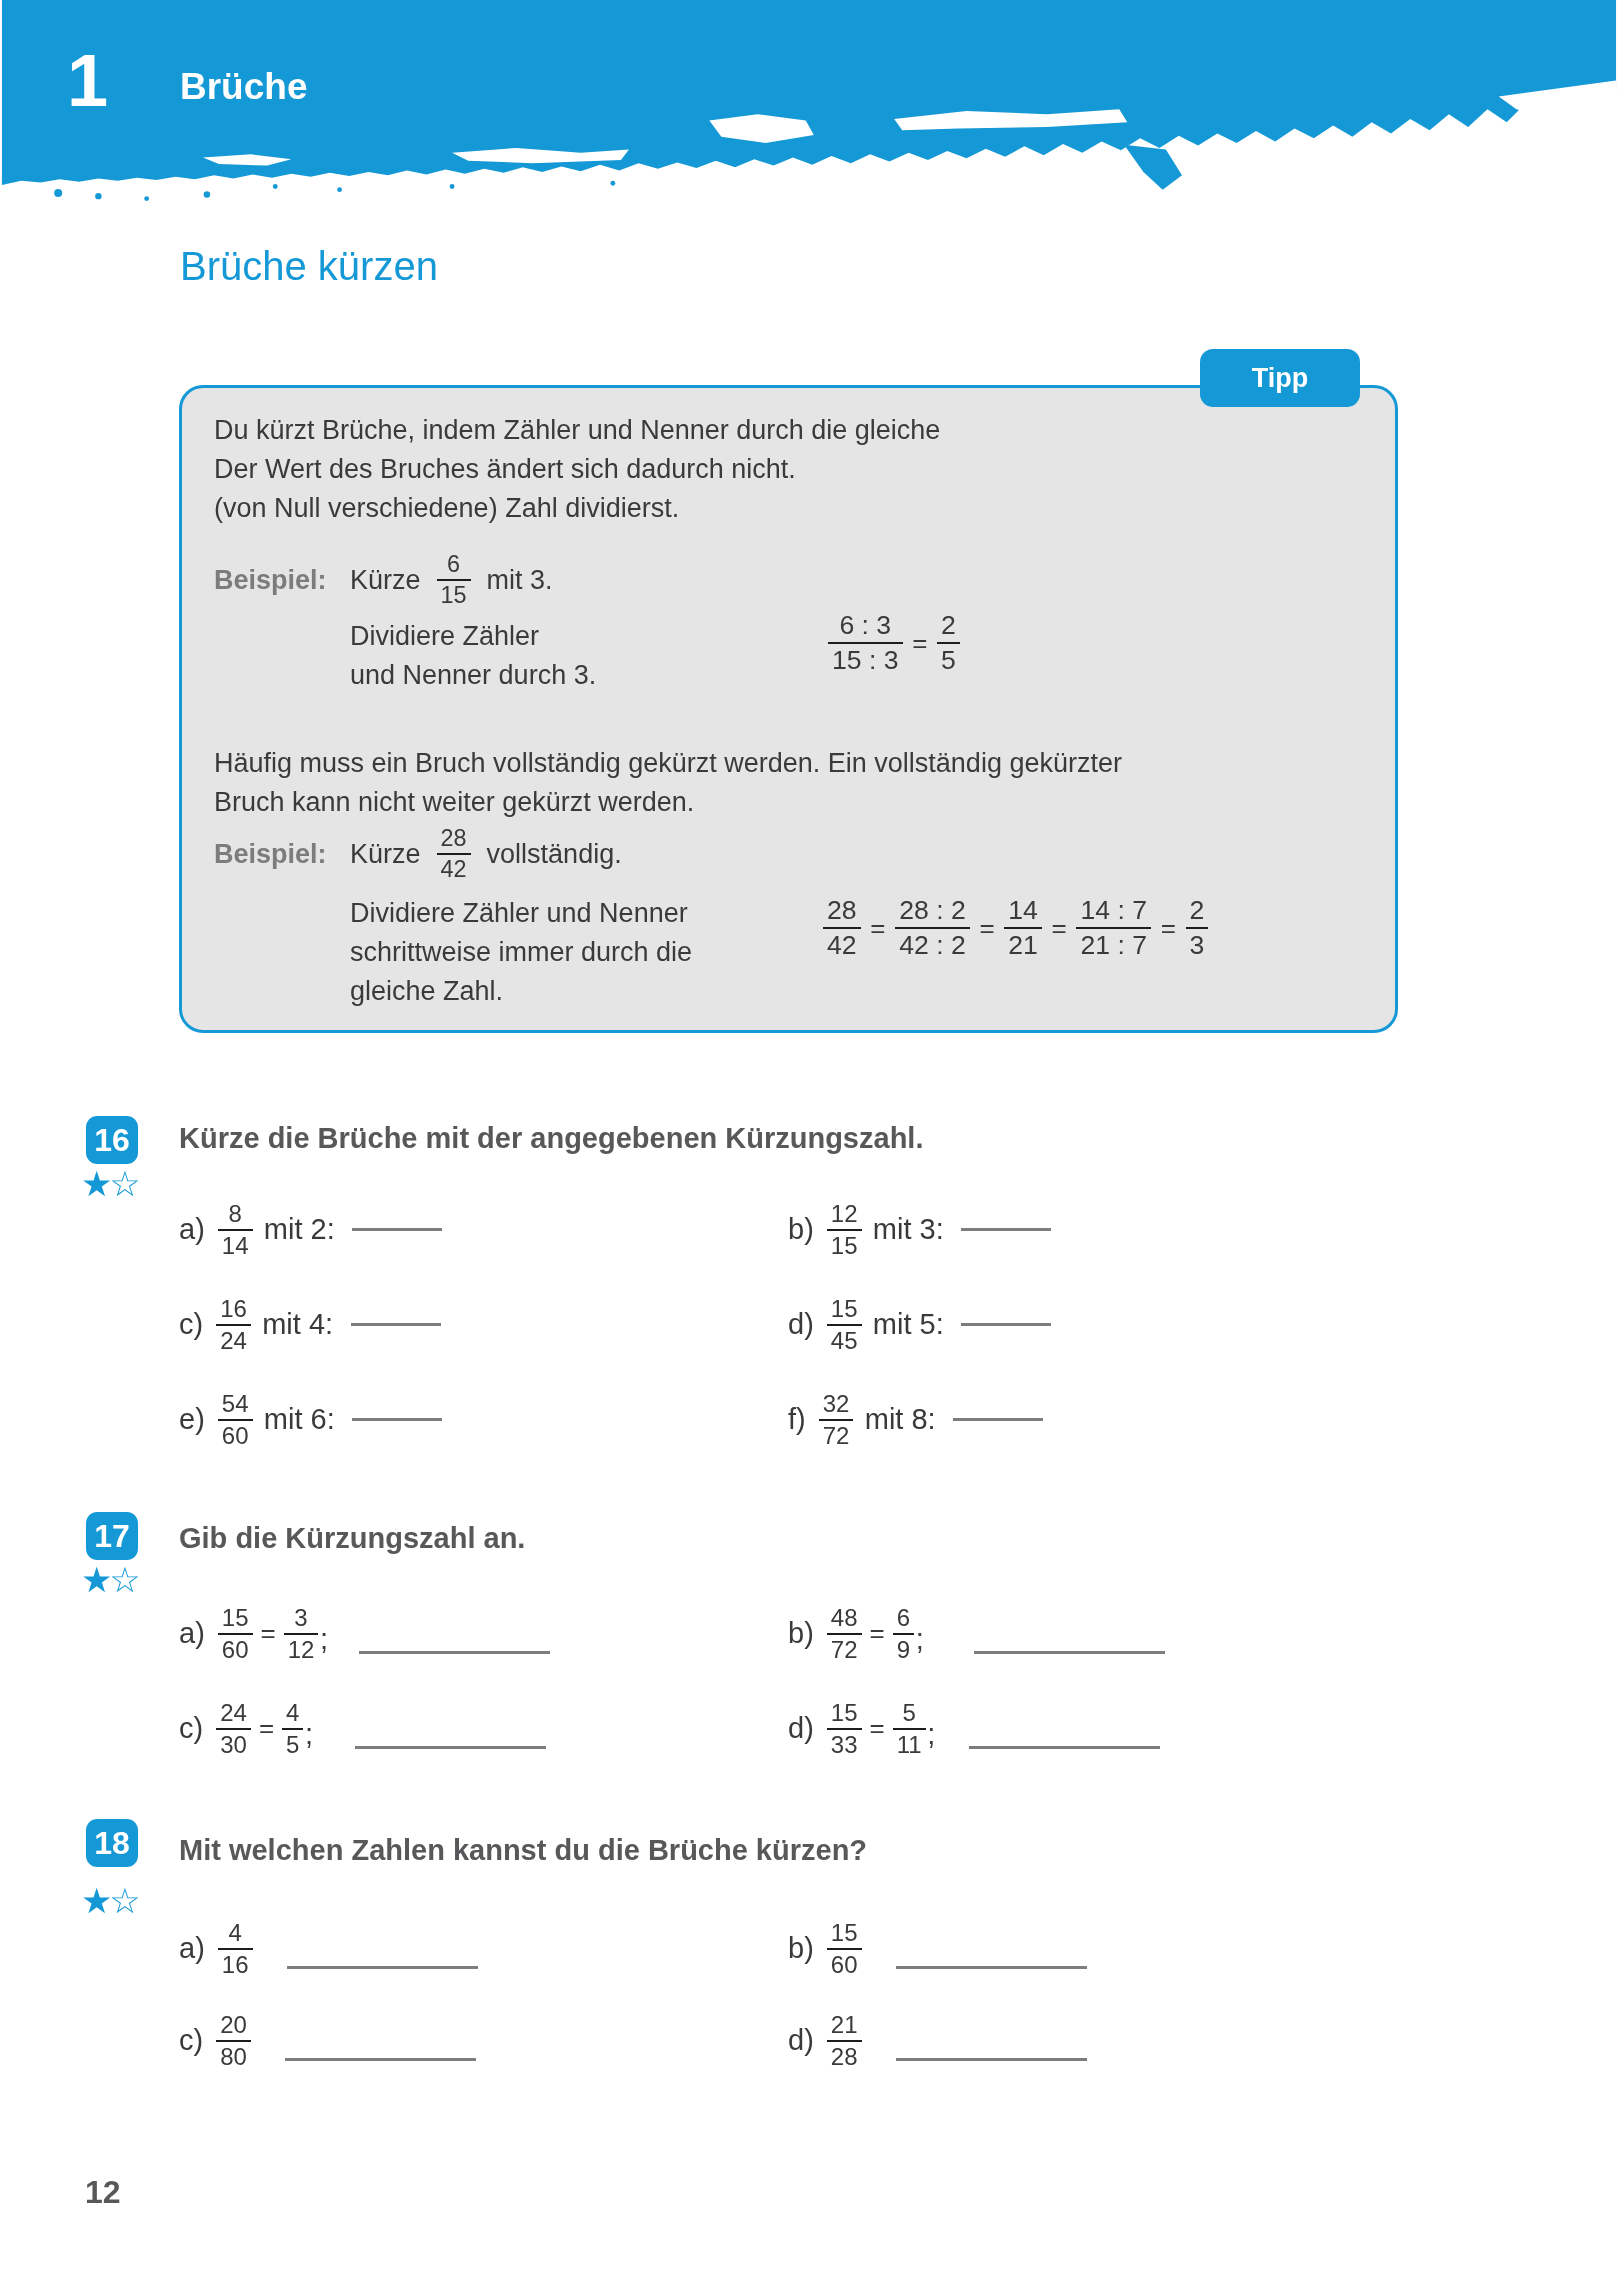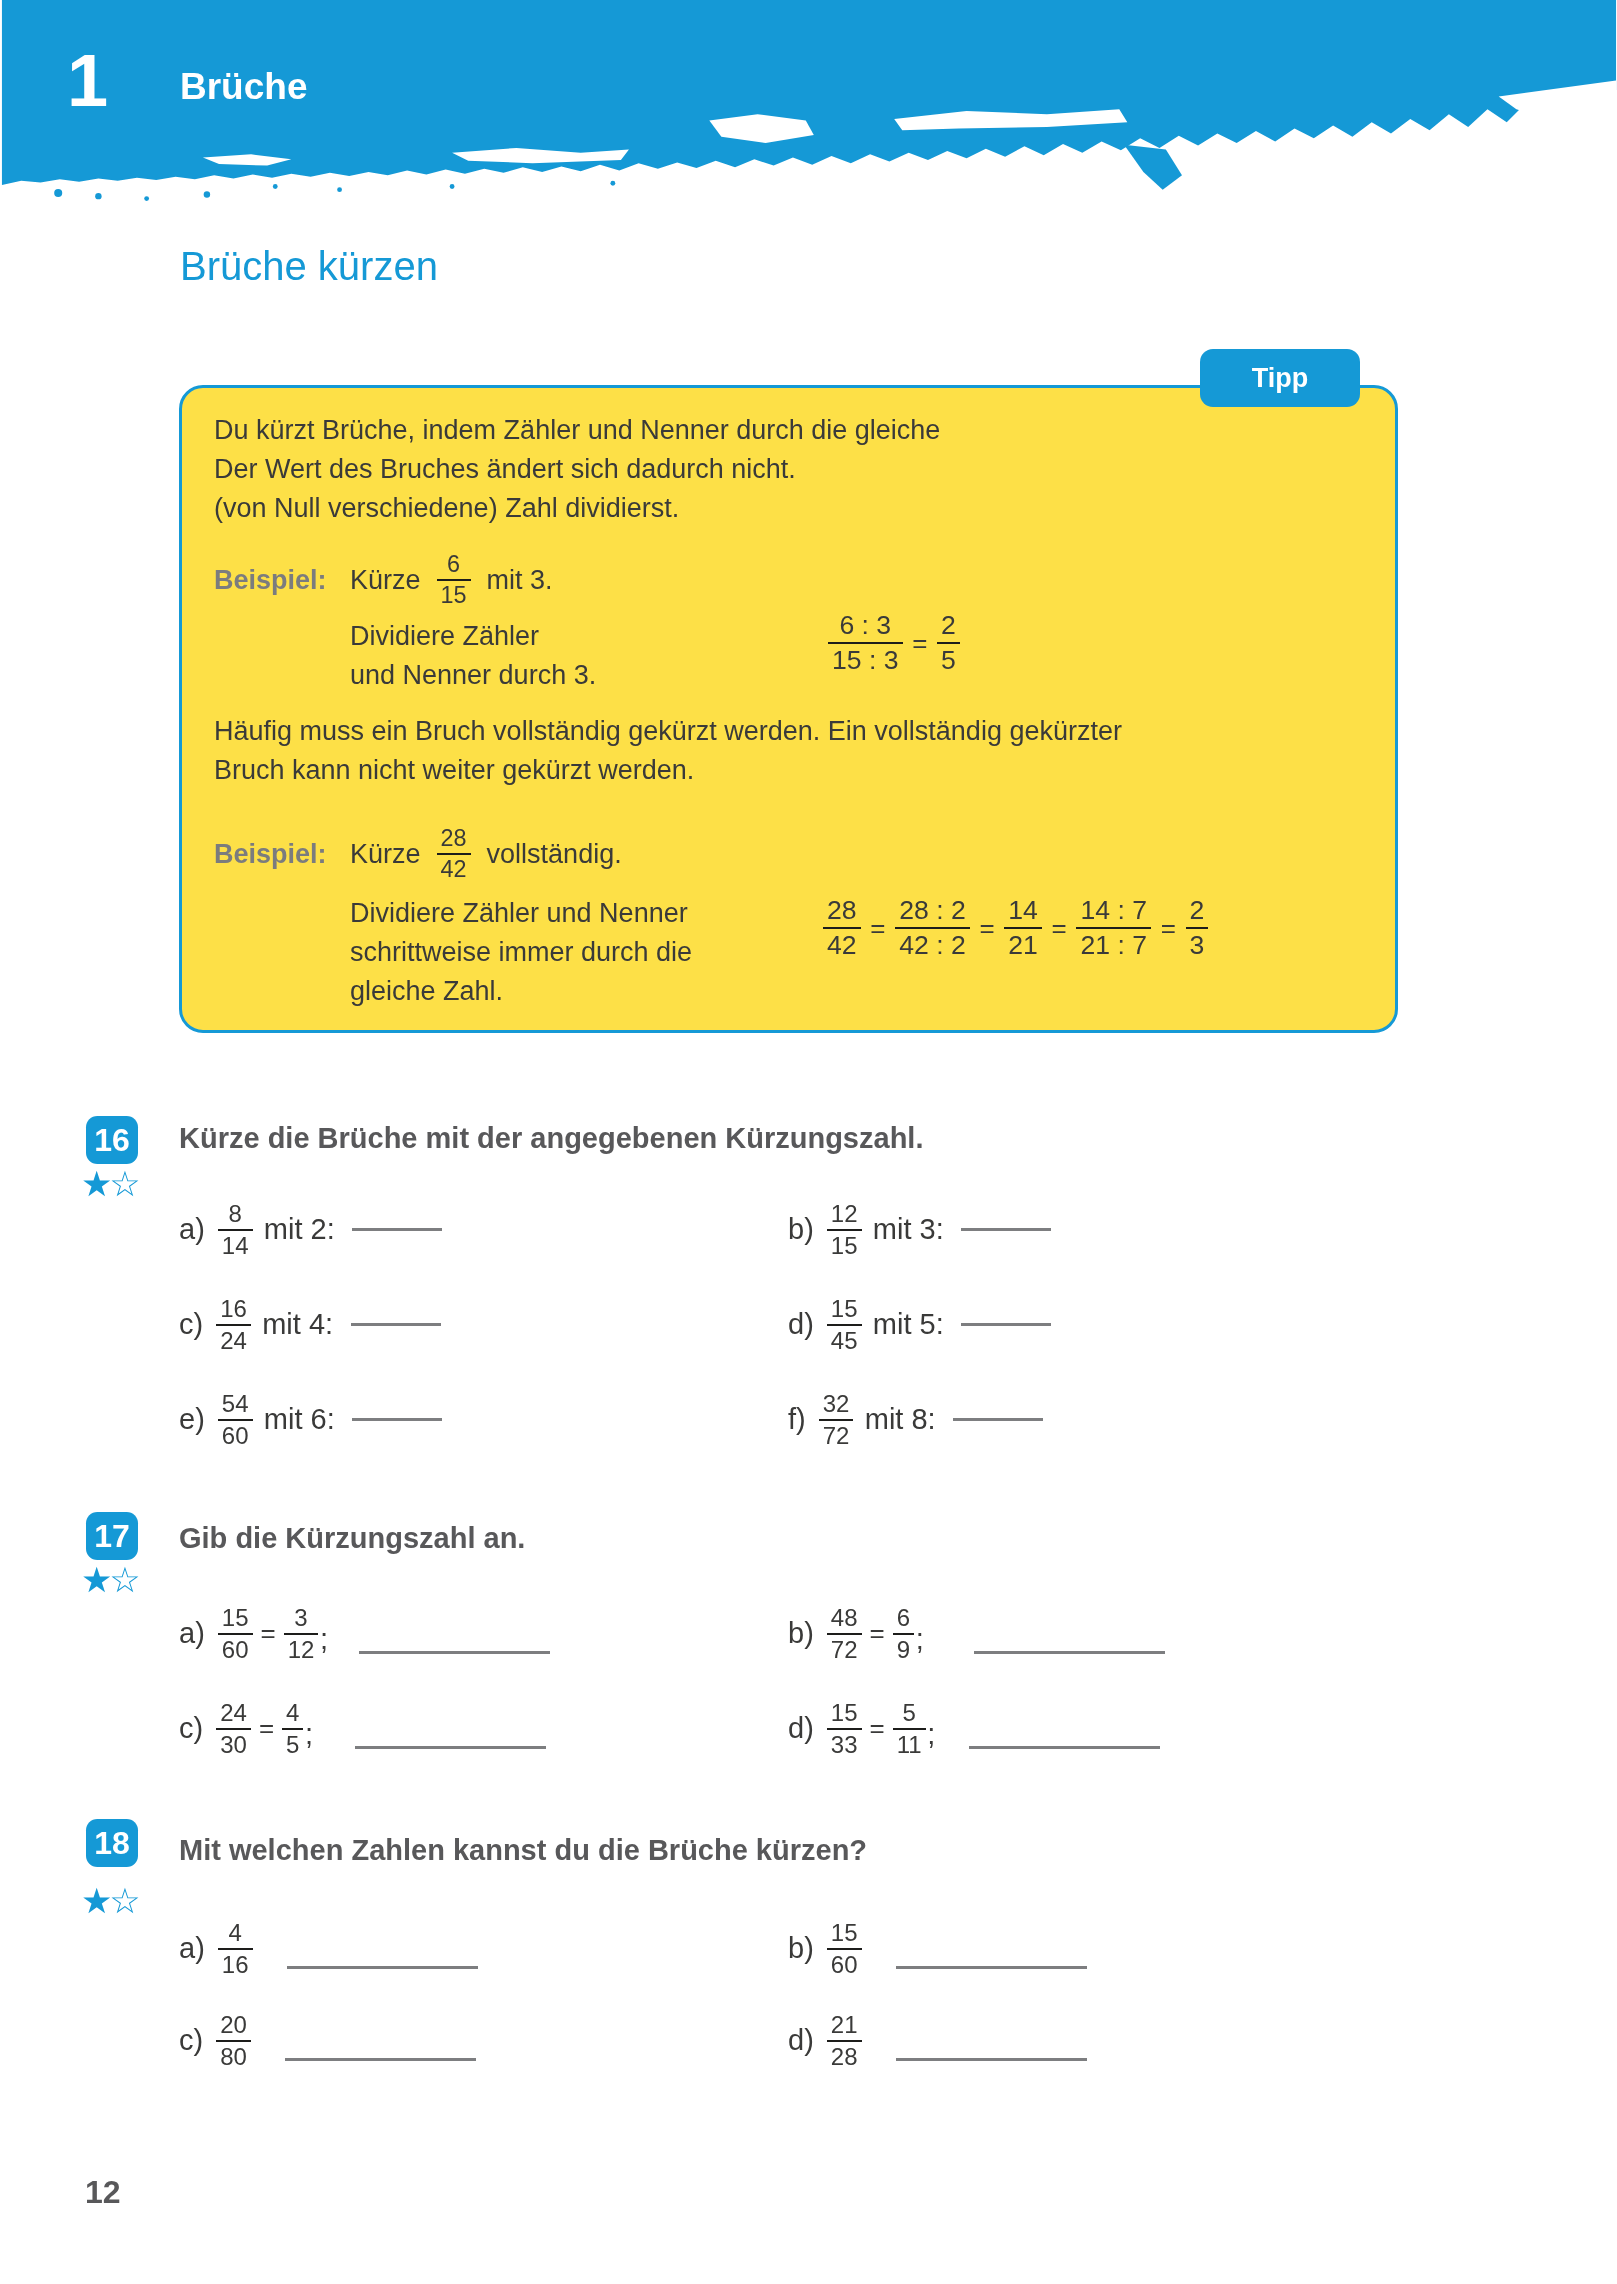--- a/index.html
+++ b/index.html
@@ -23,33 +23,33 @@
     font-size:37px;font-weight:bold;color:#ffffff;line-height:1;
   }
   
   .section-title{
     position:absolute;top:242px;left:180px;margin:0;
     font-size:40px;font-weight:normal;color:#1599d6;line-height:1.2;
   }
   
   .tipbox{
     position:absolute;left:179px;top:385px;width:1219px;height:648px;
-    background:#fde047;border:3.2px solid #1599d6;border-radius:24px;
+    background:#e5e5e5;border:3.2px solid #1599d6;border-radius:24px;
     box-sizing:border-box;
   }
   .tip-tab{
     position:absolute;left:1018px;top:-39px;width:160px;height:58px;
     background:#1599d6;border-radius:13px;
     color:#ffffff;font-size:27px;font-weight:bold;
     display:flex;align-items:center;justify-content:center;
   }
   .blk{position:absolute;font-size:27px;line-height:39px;color:#3a3a39;}
   .p1{left:32px;top:22.6px;}
   .steps1{left:168px;top:229px;}
-  .p2{left:32px;top:324px;}
+  .p2{left:32px;top:356px;}
   .steps2{left:168px;top:506px;}
   .bsp{color:#7b7c7e;font-weight:bold;display:inline-block;width:136px;flex:none;}
   .exrow{display:flex;align-items:center;}
   .ex1row{left:32px;top:158px;height:68px;}
   .ex2row{left:32px;top:432px;height:68px;}
   .intro{display:inline-flex;align-items:center;gap:16px;}
   
   .frac{display:inline-flex;flex-direction:column;align-items:center;line-height:1.05;vertical-align:middle;}
   .frac .num{align-self:stretch;text-align:center;border-bottom:2.4px solid #1d1d1b;padding:0 4px 2.4px;}
   .frac .den{padding:2.4px 4px 0;}

